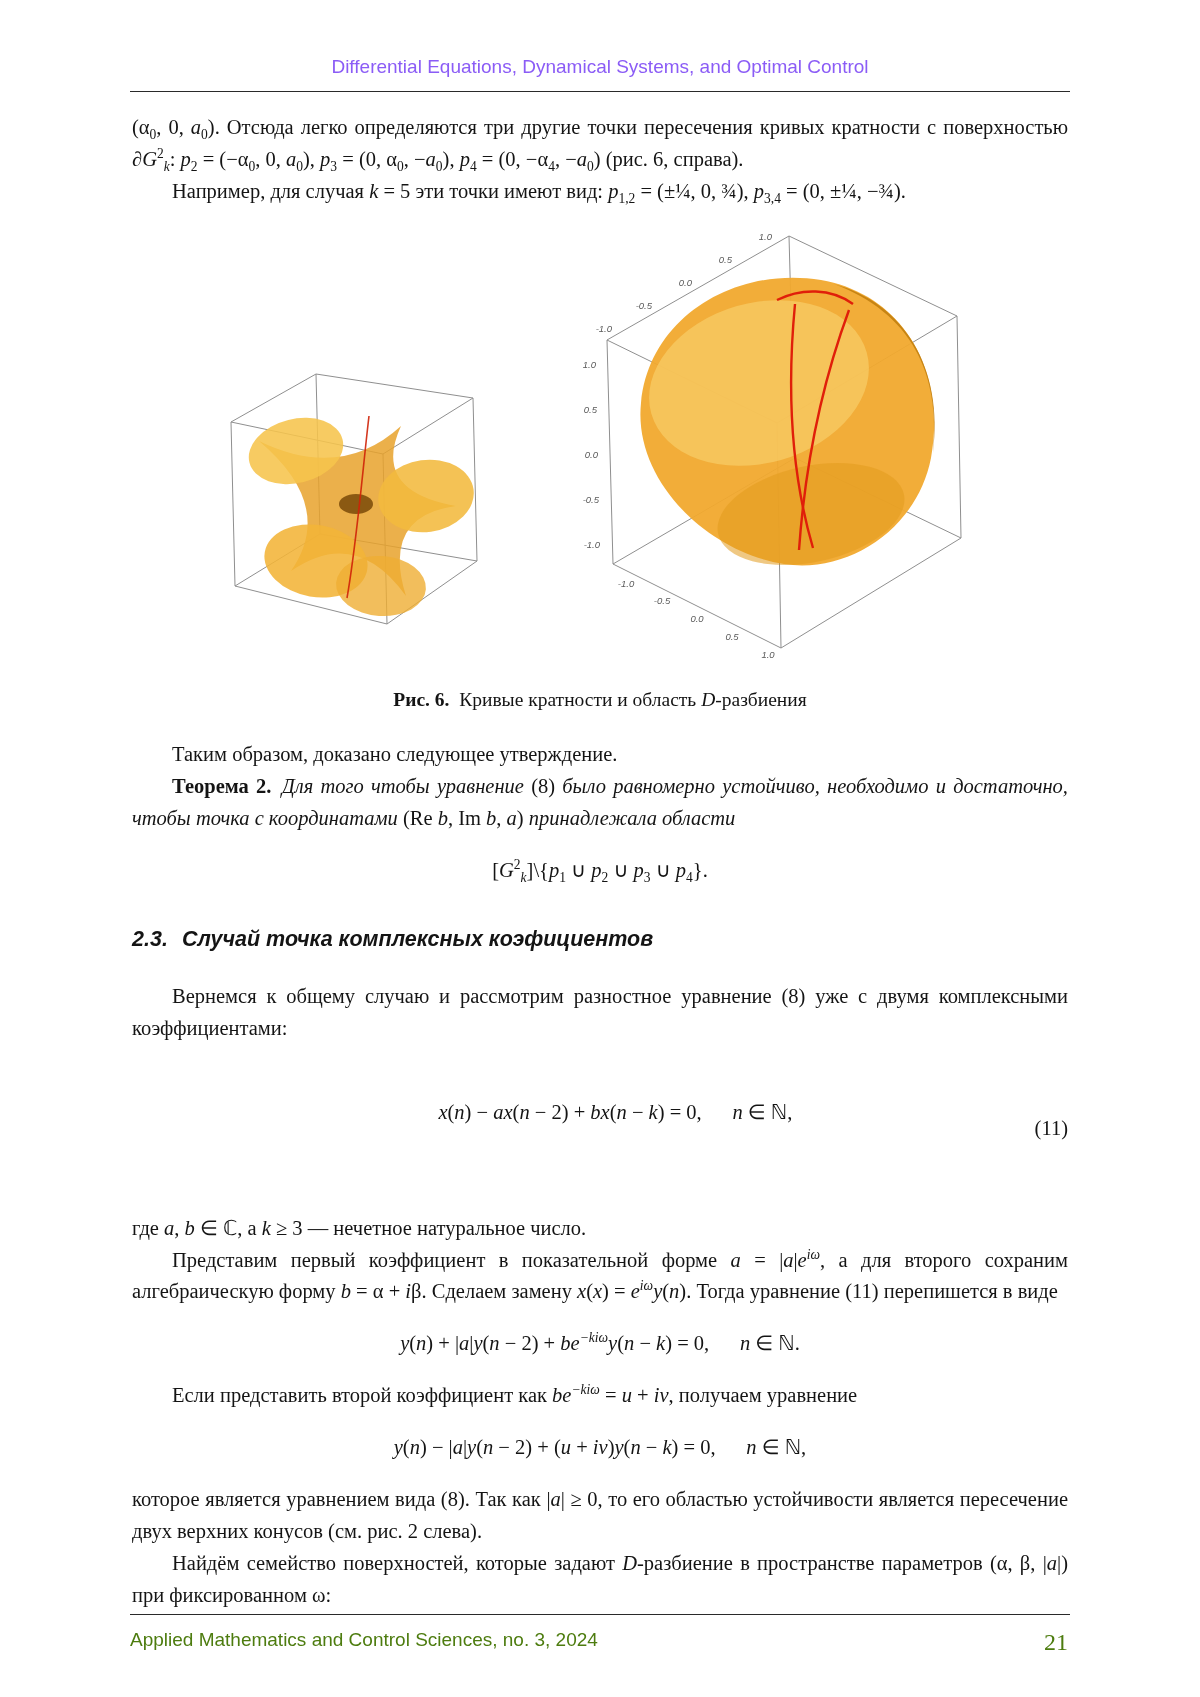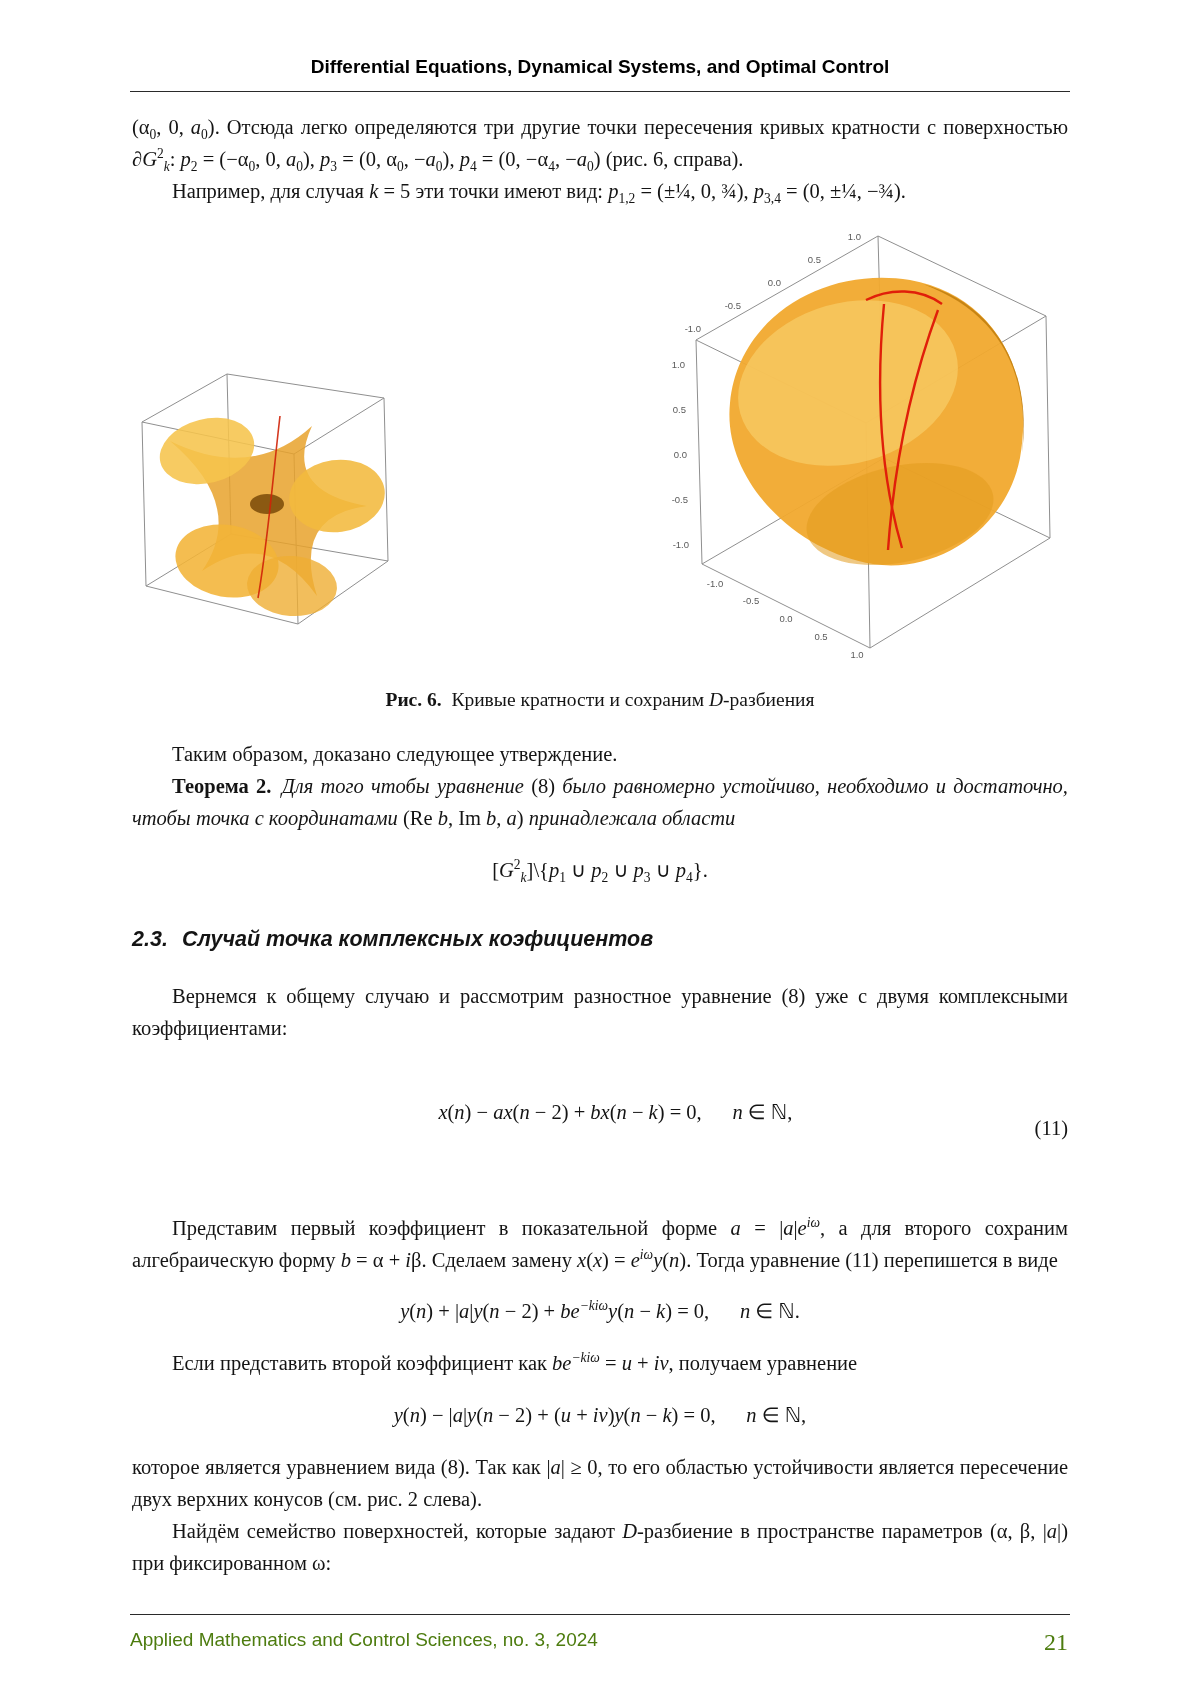--- a/index.html
+++ b/index.html
@@ -1,27 +1,27 @@
 <!DOCTYPE html>
 <html><head>
 <meta charset="utf-8">
 <style>
   html,body{margin:0;padding:0;background:#ffffff;}
   body{width:1200px;height:1697px;font-family:"Liberation Serif",serif;color:#141414;}
   .page{position:relative;width:1200px;height:1697px;overflow:hidden;background:#fff;}
-  .header{padding-top:56px;text-align:center;font-family:"Liberation Sans",sans-serif;font-size:19px;color:#000000;font-weight:bold;}
+  .header{padding-top:56px;text-align:center;font-family:"Liberation Sans",sans-serif;font-size:19px;color:#8b5cf6;}
   .rule{border:none;border-top:1.5px solid #2a2a2a;margin:13px 130px 0 130px;}
   .content{margin:20px 132px 0 132px;font-size:20.5px;line-height:1.56;text-align:justify;}
   p.para{margin:0;}
   .indent{text-indent:40px;}
   .st-i{font-style:italic;}
   .st-b{font-weight:700;}
   .st-sup{font-size:0.66em;vertical-align:super;line-height:0;}
   .st-sub{font-size:0.66em;vertical-align:sub;line-height:0;}
-  .figures{display:flex;justify-content:space-between;align-items:flex-start;gap:48px;margin-top:10px;}
+  .figures{display:flex;justify-content:center;align-items:flex-start;gap:48px;margin-top:10px;font-style:italic;}
   .fig-left{margin-top:138px;}
   .caption{text-align:center;font-size:19.5px;margin:12px 0 24px 0;text-indent:0;}
   .formula{text-align:center;font-size:20.5px;margin:20px 0;white-space:pre-wrap;text-indent:0;}
   .formula-row{position:relative;}
   .formula-tag{position:absolute;right:0;top:50%;transform:translateY(-50%);font-style:normal;}
   h2.section{font-family:"Liberation Sans",sans-serif;font-style:italic;font-weight:700;font-size:21.5px;margin:36px 0 24px 0;text-align:left;}
   h2.section .sec-num{margin-right:14px;}
   .theorem-para{margin-top:22px;}
   .footer{position:absolute;left:130px;right:130px;bottom:46px;}
   .footer-rule{border:none;border-top:1.5px solid #2a2a2a;margin:0 0 14px 0;}
@@ -93,39 +93,40 @@
         <text class="tick" x="51" y="330" text-anchor="end">-1.0</text>
 
         <text class="tick" x="77" y="369" text-anchor="middle">-1.0</text>
         <text class="tick" x="113" y="386" text-anchor="middle">-0.5</text>
         <text class="tick" x="148" y="404" text-anchor="middle">0.0</text>
         <text class="tick" x="183" y="422" text-anchor="middle">0.5</text>
         <text class="tick" x="219" y="440" text-anchor="middle">1.0</text>
       </svg>
     </div>
 
-    <p class="caption"><span class="st-b">Рис. 6.</span><span> Кривые кратности и сохраним </span><span class="st-i">D</span><span>-разбиения</span></p>
+    <p class="caption"><span class="st-b">Рис. 6.</span><span> Кривые кратности и область </span><span class="st-i">D</span><span>-разбиения</span></p>
 
     <p class="para indent"><span>Таким образом, доказано следующее утверждение.</span></p>
 
     <p class="para indent theorem-para"><span class="st-b">Теорема 2.</span><span> </span><span class="st-i">Для того чтобы уравнение </span><span>(8) </span><span class="st-i">было равномерно устойчиво, необходимо и достаточно, чтобы точка с координатами </span><span>(Re </span><span class="st-i">b</span><span>, Im </span><span class="st-i">b</span><span>, </span><span class="st-i">a</span><span>) </span><span class="st-i">принадлежала области</span></p>
 
     <div class="formula"><span>[</span><span class="st-i">G</span><span class="st-sup">2</span><span class="st-sub st-i">k</span><span>]\{</span><span class="st-i">p</span><span class="st-sub">1</span><span> ∪ </span><span class="st-i">p</span><span class="st-sub">2</span><span> ∪ </span><span class="st-i">p</span><span class="st-sub">3</span><span> ∪ </span><span class="st-i">p</span><span class="st-sub">4</span><span>}.</span></div>
 
     <h2 class="section">
       <span class="sec-num">2.3.</span><span>Случай точка комплексных коэфициентов</span>
     </h2>
 
     <p class="para indent"><span>Вернемся к общему случаю и рассмотрим разностное уравнение (8) уже с двумя комплексными коэффициентами:</span></p>
 
     <div class="formula formula-row">
       <span><span class="st-i">x</span><span>(</span><span class="st-i">n</span><span>) − </span><span class="st-i">ax</span><span>(</span><span class="st-i">n</span><span> − 2) + </span><span class="st-i">bx</span><span>(</span><span class="st-i">n</span><span> − </span><span class="st-i">k</span><span>) = 0,</span><span>  </span><span class="st-i">n</span><span> ∈ ℕ,</span></span>
       <span class="formula-tag">(11)</span>
     </div>
 
+    <p class="para"><span>где </span><span class="st-i">a</span><span>, </span><span class="st-i">b</span><span> ∈ ℂ, а </span><span class="st-i">k</span><span> ≥ 3 — нечетное натуральное число.</span></p>
     <p class="para indent"><span>Представим первый коэффициент в показательной форме </span><span class="st-i">a</span><span> = |</span><span class="st-i">a</span><span>|</span><span class="st-i">e</span><span class="st-sup st-i">iω</span><span>, а для второго сохраним алгебраическую форму </span><span class="st-i">b</span><span> = α + </span><span class="st-i">i</span><span>β. Сделаем замену </span><span class="st-i">x</span><span>(</span><span class="st-i">x</span><span>) = </span><span class="st-i">e</span><span class="st-sup st-i">iω</span><span class="st-i">y</span><span>(</span><span class="st-i">n</span><span>)</span><span>. Тогда уравнение (11) перепишется в виде</span></p>
 
     <div class="formula"><span class="st-i">y</span><span>(</span><span class="st-i">n</span><span>) + |</span><span class="st-i">a</span><span>|</span><span class="st-i">y</span><span>(</span><span class="st-i">n</span><span> − 2) + </span><span class="st-i">be</span><span class="st-sup st-i">−kiω</span><span class="st-i">y</span><span>(</span><span class="st-i">n</span><span> − </span><span class="st-i">k</span><span>) = 0,</span><span>  </span><span class="st-i">n</span><span> ∈ ℕ.</span></div>
 
     <p class="para indent"><span>Если представить второй коэффициент как </span><span class="st-i">be</span><span class="st-sup st-i">−kiω</span><span> = </span><span class="st-i">u</span><span> + </span><span class="st-i">iv</span><span>, получаем уравнение</span></p>
 
     <div class="formula"><span class="st-i">y</span><span>(</span><span class="st-i">n</span><span>) − |</span><span class="st-i">a</span><span>|</span><span class="st-i">y</span><span>(</span><span class="st-i">n</span><span> − 2) + (</span><span class="st-i">u</span><span> + </span><span class="st-i">iv</span><span>)</span><span class="st-i">y</span><span>(</span><span class="st-i">n</span><span> − </span><span class="st-i">k</span><span>) = 0,</span><span>  </span><span class="st-i">n</span><span> ∈ ℕ,</span></div>
 
     <p class="para"><span>которое является уравнением вида (8). Так как |</span><span class="st-i">a</span><span>| ≥ 0, то его областью устойчивости является пересечение двух верхних конусов (см. рис. 2 слева).</span></p>
     <p class="para indent"><span>Найдём семейство поверхностей, которые задают </span><span class="st-i">D</span><span>-разбиение в пространстве параметров (α, β, |</span><span class="st-i">a</span><span>|) при фиксированном ω:</span></p>

